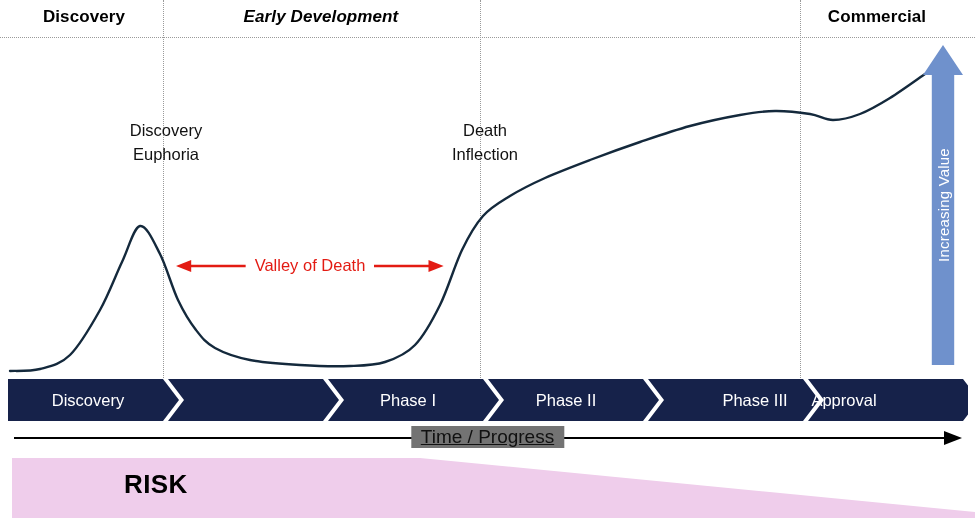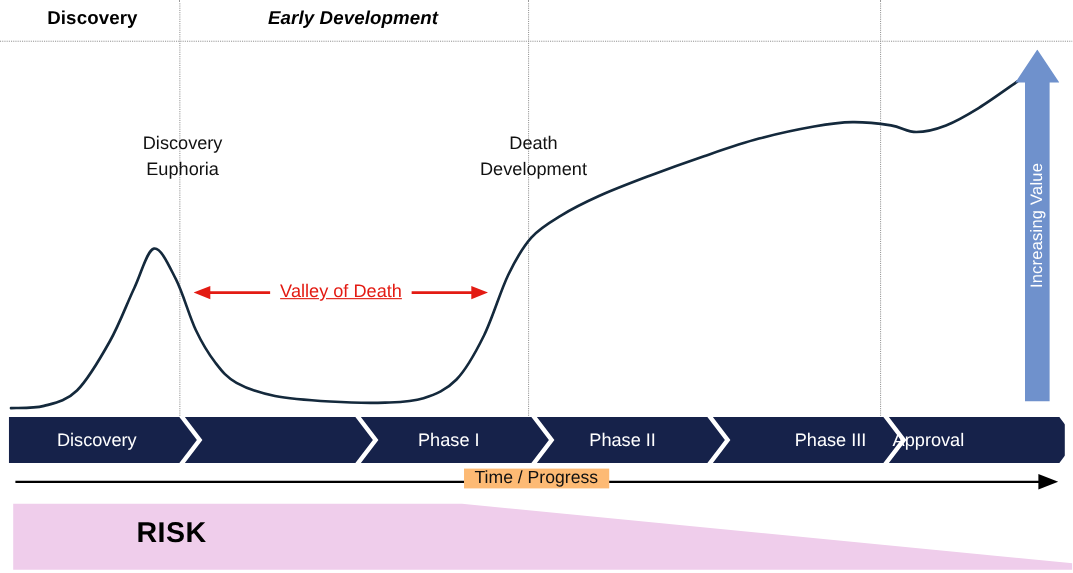--- a/index.html
+++ b/index.html
@@ -46,21 +46,20 @@
     color:#111111;
     line-height:24px;
     white-space:nowrap;
   }
 
   
   .valley-wrap{
     position:absolute;
     display:flex;align-items:center;
     color:#e01b12;
-    text-decoration:underline;
   }
   .valley-text{
     font-size:16.5px;color:#e31b13;
     padding:0 9px;white-space:nowrap;
   }
 
   
   .value-arrow{position:absolute;}
   .value-arrow .va-label{
     position:absolute;
@@ -77,60 +76,61 @@
   .phasebar .pb-label{
     position:absolute;top:0;height:42px;
     display:flex;align-items:center;justify-content:center;
     color:#ffffff;font-size:16.5px;white-space:nowrap;
   }
 
   
   .timeaxis{position:absolute;left:0;top:424px;width:975px;height:28px;}
   .timeaxis .ta-label{
     position:absolute;left:50%;top:2px;transform:translateX(-50%);
-    background:#fdba74;padding:0 10px;
-    font-size:16px;color:#111111;white-space:nowrap;
+    background:#737373;padding:0 10px;
+    font-size:19px;color:#111111;white-space:nowrap;text-decoration:underline;
   }
 
   
   .riskband{position:absolute;left:0;top:455px;width:907px;height:66px;}
   .riskband .risk-label{
     position:absolute;left:124px;top:14px;
     font-size:26px;font-weight:bold;color:#000000;
     letter-spacing:.4px;
   }
 </style>
 </head>
 <body>
 
 <div id="stage">
 
   <div class="stage-header">
     <div class="hdr-label" style="left: 1.5px; width: 165px;">Discovery</div>
     <div class="hdr-label" style="left: 171px; width: 300px; font-style: italic;">Early Development</div>
+    <div class="hdr-label" style="left: 789.5px; width: 175px;">Commercial</div>
     <div class="hdr-rule"></div>
   </div>
 
   <div class="vdiv" style="left: 163px; border-left-color: rgb(154, 154, 154);"></div>
   <div class="vdiv" style="left: 480px; border-left-color: rgb(154, 154, 154);"></div>
   <div class="vdiv" style="left: 800px; border-left-color: rgb(154, 154, 154);"></div>
 
   <div class="plot">
     <svg id="curve-svg" width="975" height="378" viewBox="0 0 975 378">
       <path id="curve-path" fill="none" stroke-width="2.4" stroke-linecap="round" stroke-linejoin="round" d="M 10 371 C 15.00 370.67, 30.00 371.67, 40 369 C 50.00 366.33, 60.00 364.83, 70 355 C 80.00 345.17, 91.33 325.50, 100 310 C 108.67 294.50, 115.33 276.00, 122 262 C 128.67 248.00, 133.67 227.33, 140 226 C 146.33 224.67, 153.67 241.67, 160 254 C 166.33 266.33, 172.00 287.33, 178 300 C 184.00 312.67, 189.83 322.00, 196 330 C 202.17 338.00, 206.00 343.00, 215 348 C 224.00 353.00, 235.83 357.17, 250 360 C 264.17 362.83, 283.33 364.00, 300 365 C 316.67 366.00, 335.83 366.50, 350 366 C 364.17 365.50, 374.17 365.50, 385 362 C 395.83 358.50, 405.83 354.50, 415 345 C 424.17 335.50, 432.17 320.83, 440 305 C 447.83 289.17, 454.83 264.83, 462 250 C 469.17 235.17, 475.00 225.00, 483 216 C 491.00 207.00, 499.67 202.33, 510 196 C 520.33 189.67, 531.67 184.00, 545 178 C 558.33 172.00, 574.17 166.00, 590 160 C 605.83 154.00, 623.33 147.67, 640 142 C 656.67 136.33, 673.33 130.50, 690 126 C 706.67 121.50, 725.83 117.50, 740 115 C 754.17 112.50, 763.33 111.17, 775 111 C 786.67 110.83, 800.33 112.50, 810 114 C 819.67 115.50, 824.67 120.00, 833 120 C 841.33 120.00, 850.50 117.67, 860 114 C 869.50 110.33, 879.17 104.67, 890 98 C 900.83 91.33, 919.17 78.00, 925 74" stroke="#14293C"></path>
     </svg>
   </div>
 
   <div class="annot" style="left: 56px; top: 118px; width: 220px;">
     <div>Discovery</div>
     <div>Euphoria</div>
   </div>
   <div class="annot" style="left: 375px; top: 118px; width: 220px;">
     <div>Death</div>
-    <div>Development</div>
+    <div>Inflection</div>
   </div>
 
   <div class="valley-wrap" style="left: 176px; top: 256px; width: 268px; justify-content: space-between;">
     <svg width="78" height="18" viewBox="0 0 78 18">
       <line x1="16" y1="9" x2="78" y2="9" stroke="#e31b13" stroke-width="2.6"></line>
       <polygon points="0,9 17,2.2 17,15.8" fill="#e31b13"></polygon>
     </svg>
     <div class="valley-text">Valley of Death</div>
     <svg width="78" height="18" viewBox="0 0 78 18">
       <line x1="0" y1="9" x2="62" y2="9" stroke="#e31b13" stroke-width="2.6"></line>

